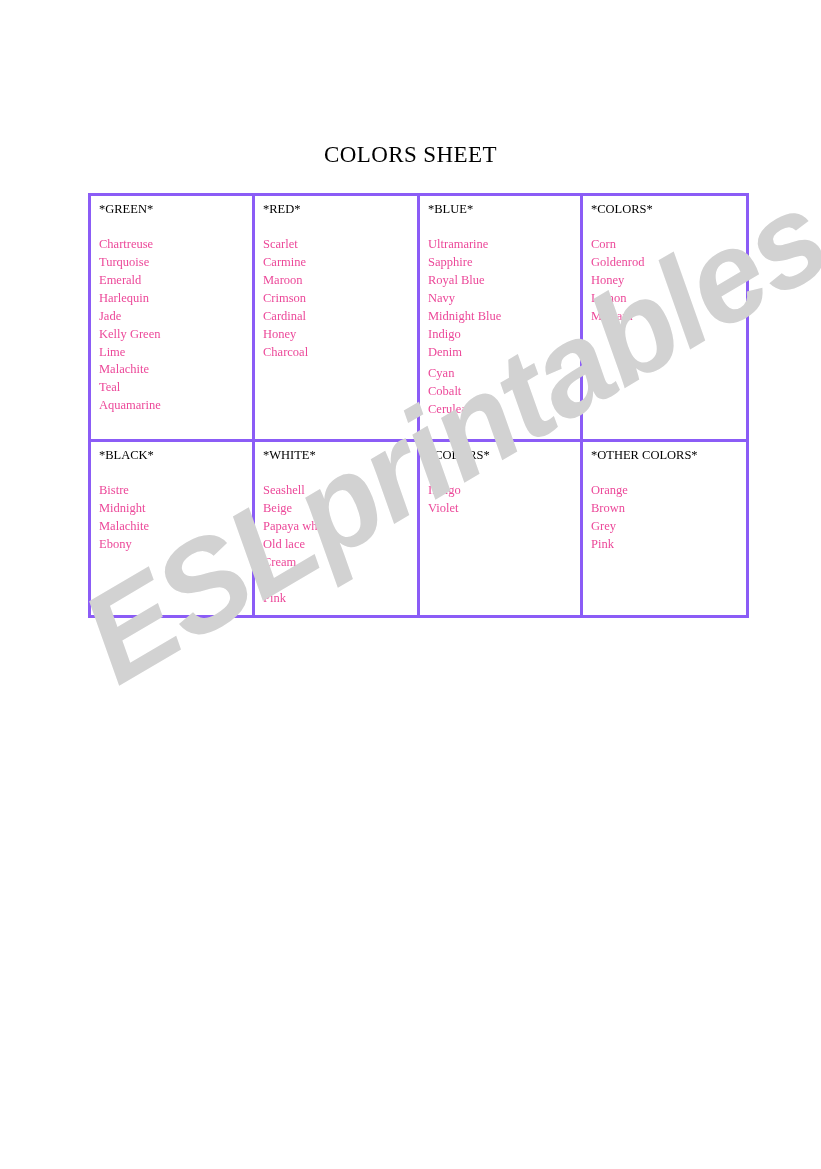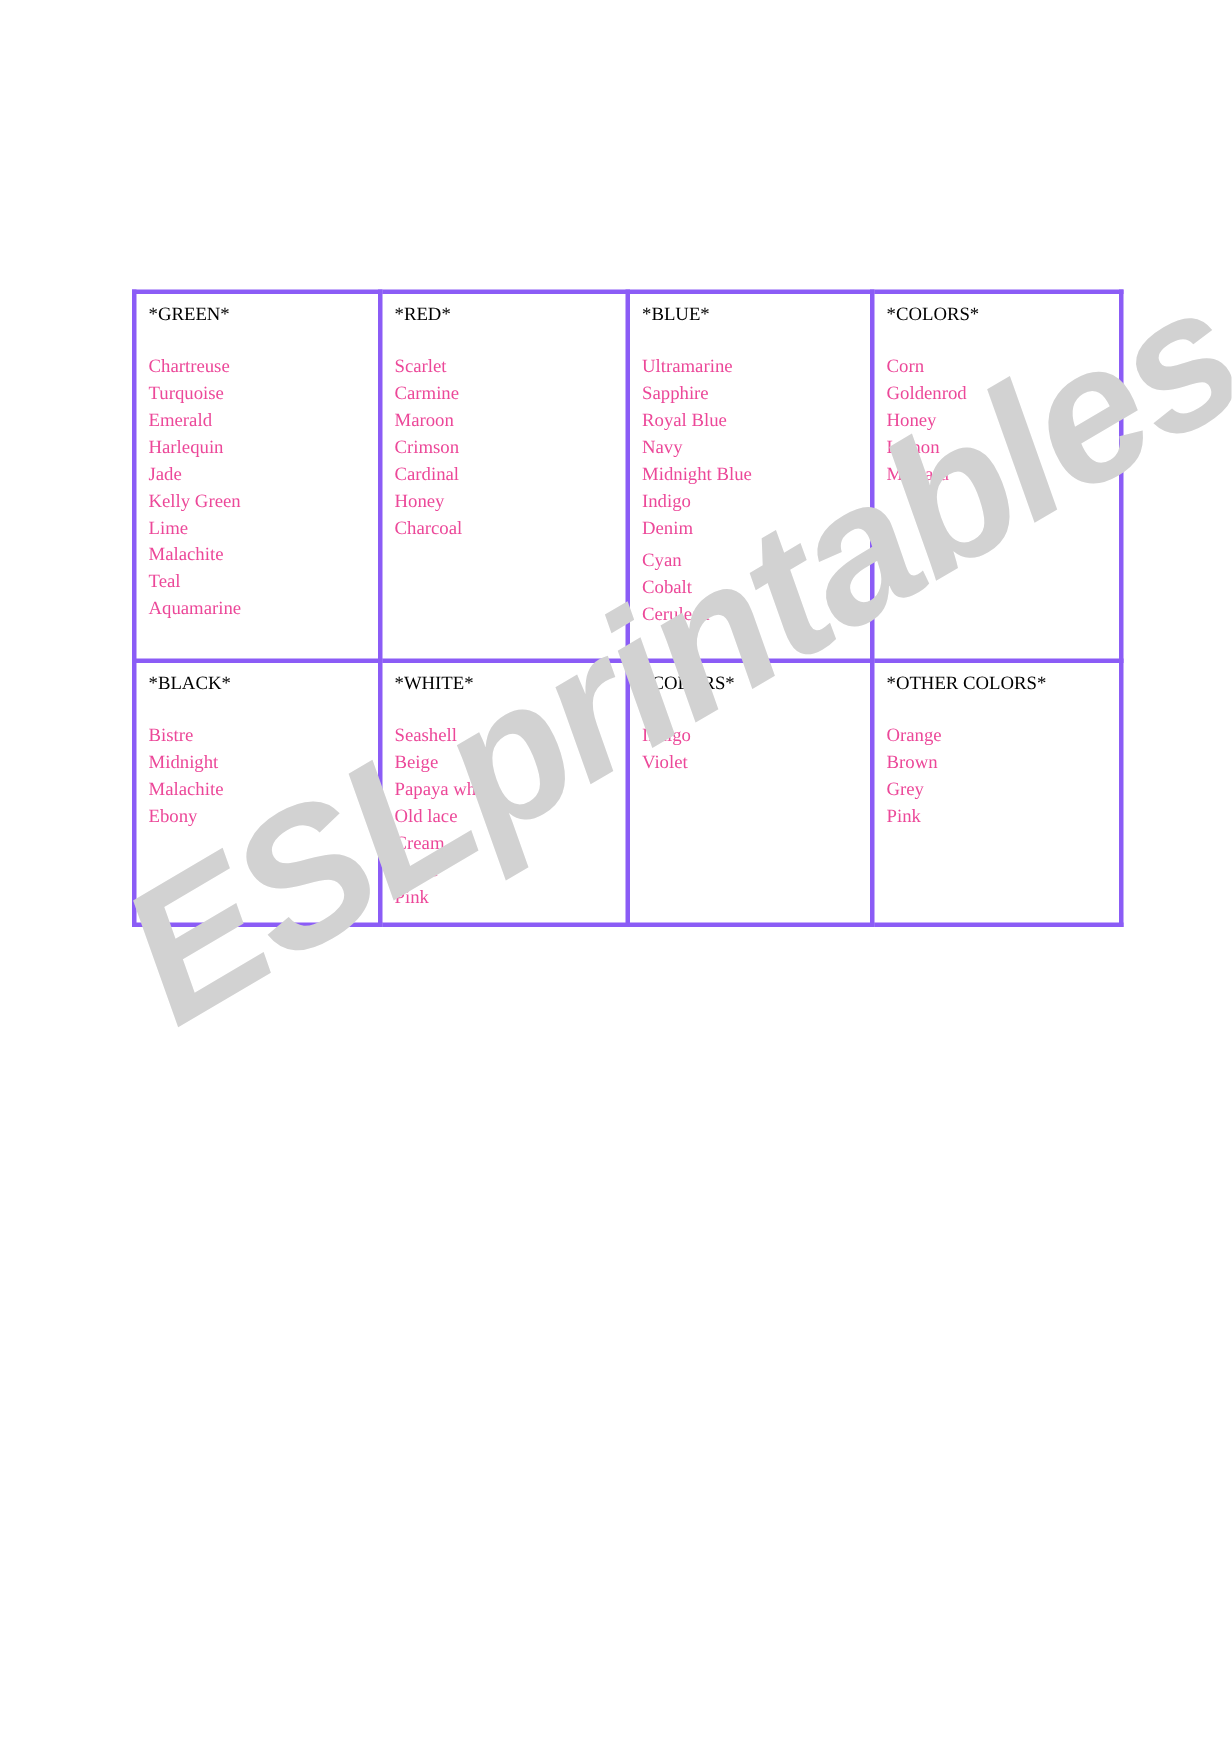--- a/index.html
+++ b/index.html
@@ -111,20 +111,21 @@
   .col-1 { width: 161px; }
   .col-2 { width: 162px; }
   .col-3 { width: 160px; }
   .col-4 { width: 163px; }
 </style>
 </head>
 <body>
 
 <div id="page">
 
+  <div id="page-title">COLORS SHEET</div>
 
   <table id="colors-table">
     <tbody>
 
       <tr class="row-1">
         <td class="col-1">
           <div class="cell-inner">
             <div class="cat-header">*GREEN*</div>
             <ul class="color-list">
               <li>Chartreuse</li>

